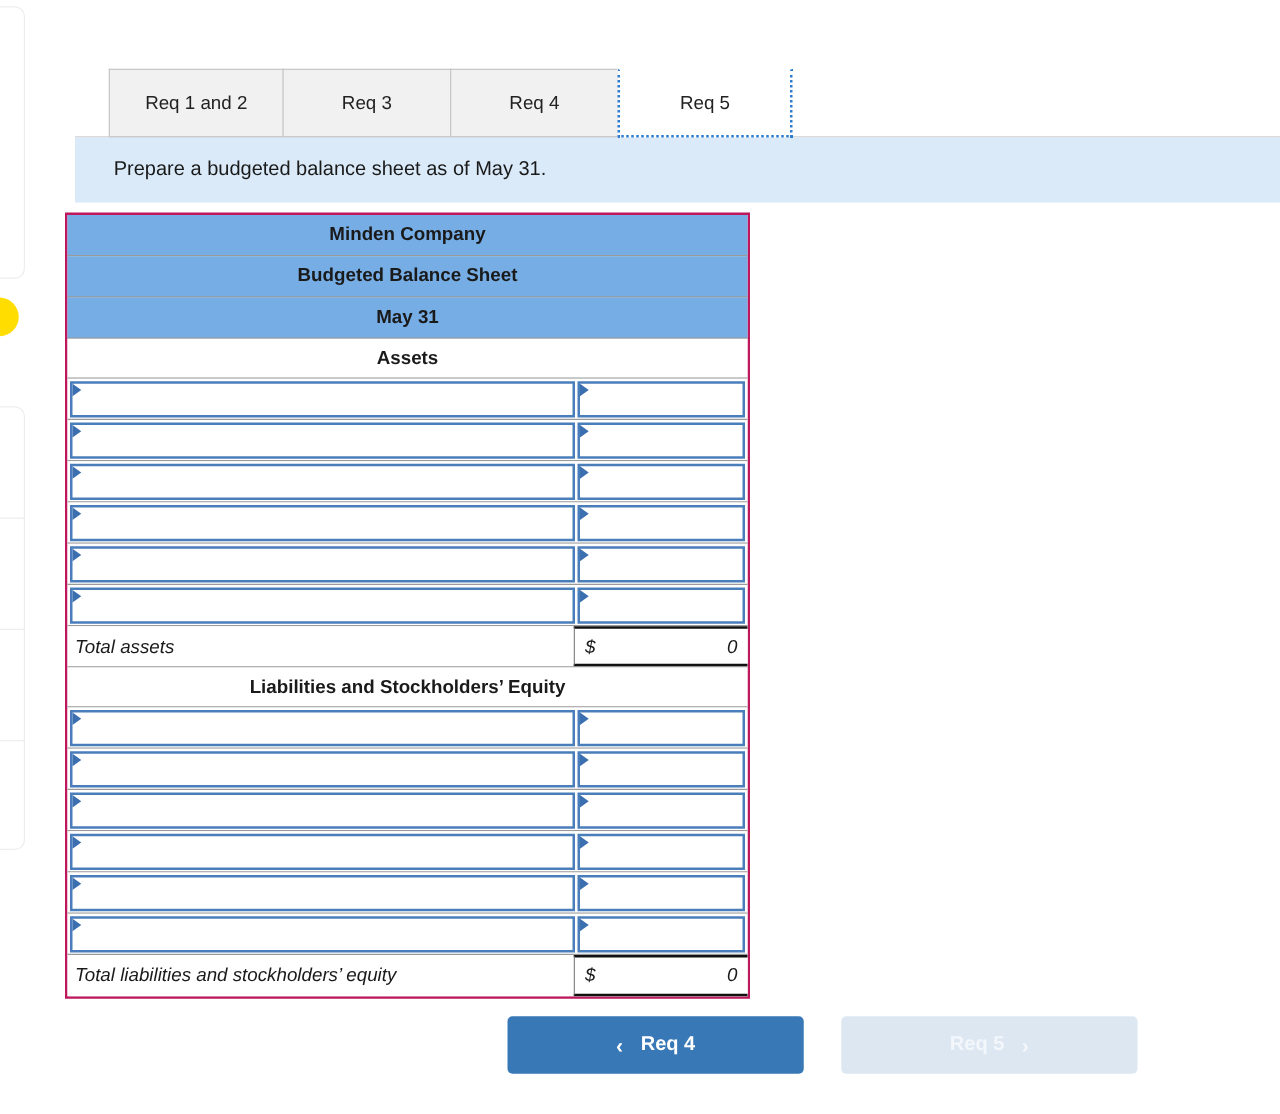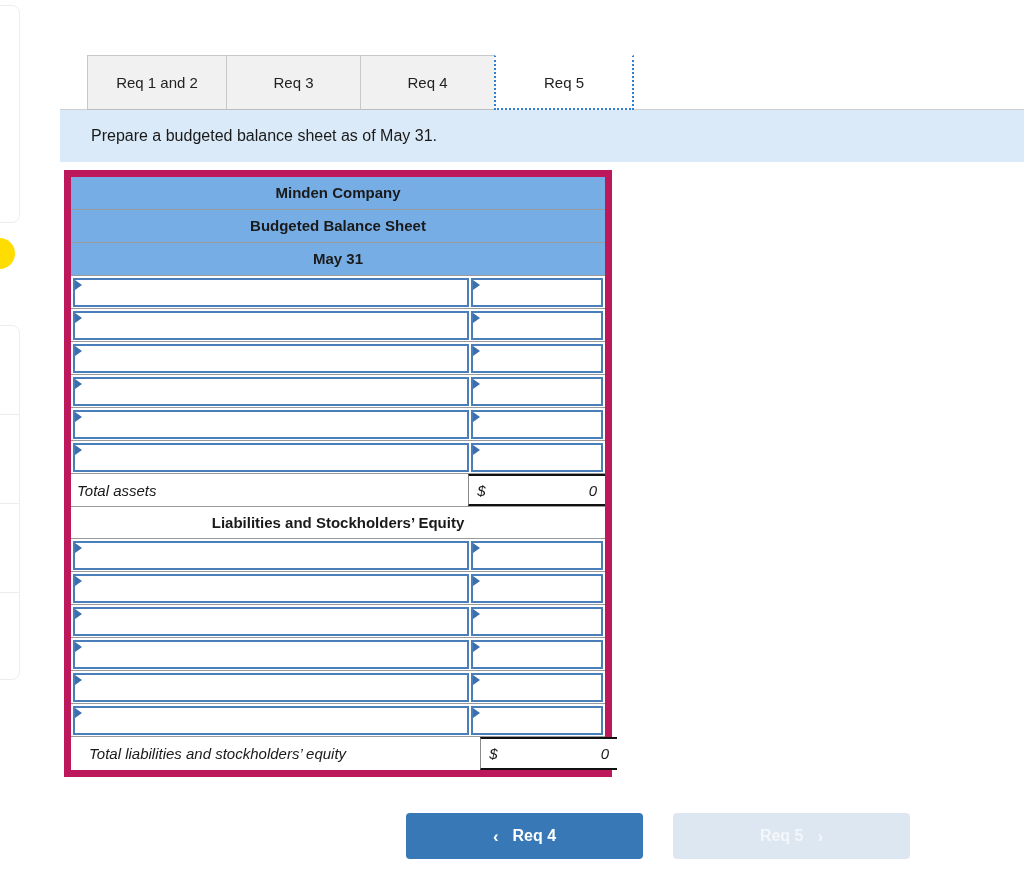--- a/index.html
+++ b/index.html
@@ -101,32 +101,32 @@
     padding-left: 31px;
   }
   #instruction-text {
     font-size: 16px;
     color: #1A1A1A;
   }
 
   
   #worksheet {
     position: absolute;
-    left: 64px; top: 170px;
+    left: 52px; top: 170px;
     width: 548px;
-    border: 7px solid #be185d;
+    border: 2px solid #be185d;
     background: #ffffff;
   }
 
   .ws-row {
     display: flex;
     width: 100%;
     border-bottom: 1px solid #9A9A9A;
   }
-  .ws-row:last-child { border-bottom: none; margin-left: 12px; }
+  .ws-row:last-child { border-bottom: none; }
 
   
   .row-title {
     height: 33px;
     background: #76ADE5;
     align-items: center;
     justify-content: center;
   }
   .row-title .cell-title {
     width: 100%;
@@ -289,20 +289,23 @@
     <div class="ws-row row-title">
       <div class="cell-title">Minden Company</div>
     </div>
     <div class="ws-row row-title">
       <div class="cell-title">Budgeted Balance Sheet</div>
     </div>
     <div class="ws-row row-title">
       <div class="cell-title">May 31</div>
     </div>
 
+    <div class="ws-row row-section">
+      <div class="cell-section">Assets</div>
+    </div>
 
     <div class="ws-row row-entry">
       <div class="entry-label-cell">
         <div class="dropbox">
           <span class="marker"></span>
           <span></span>
         </div>
       </div>
       <div class="entry-value-cell">
         <div class="dropbox">

